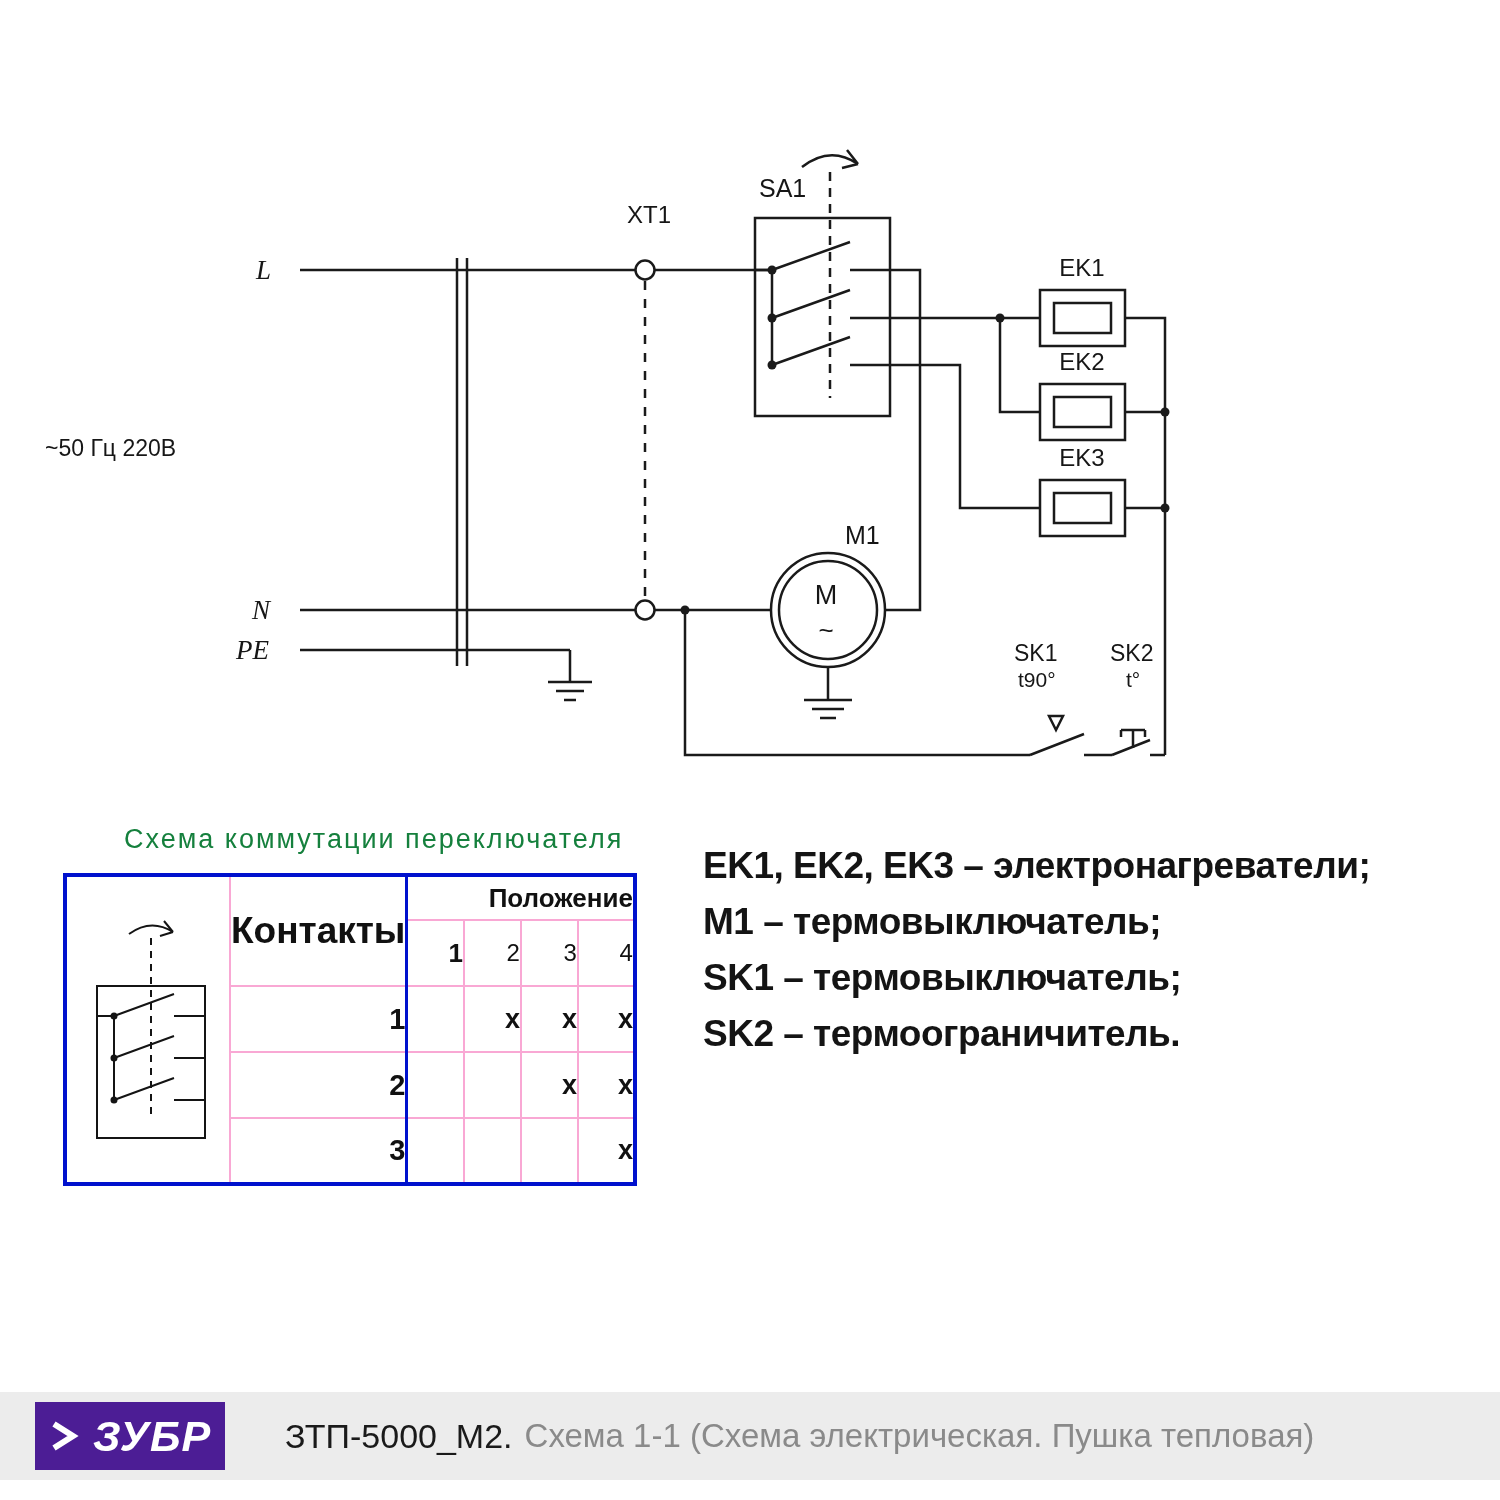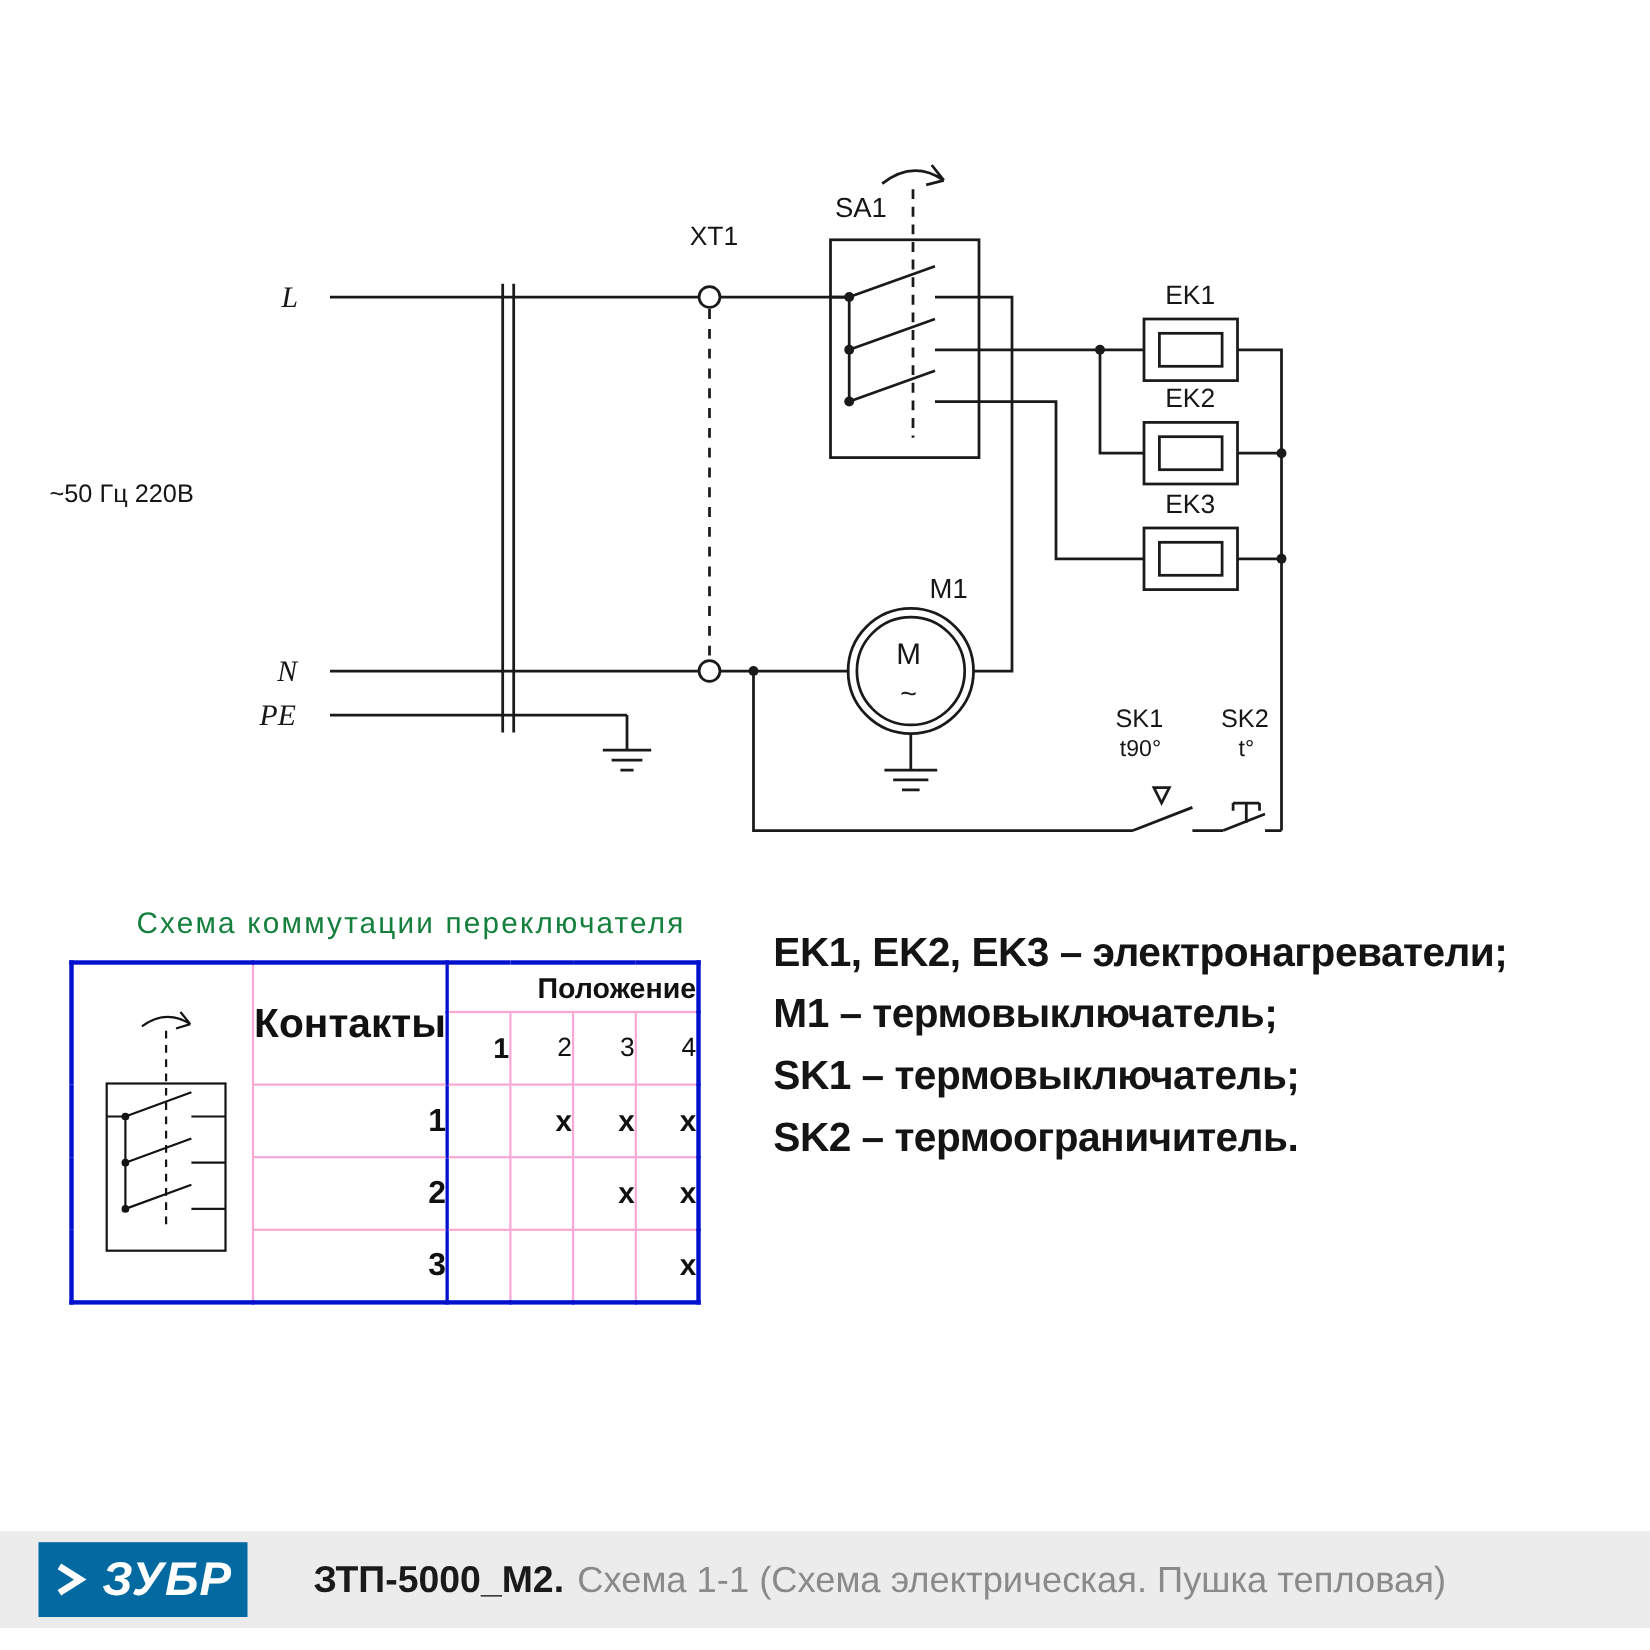--- a/index.html
+++ b/index.html
@@ -37,30 +37,30 @@
   .legend { position:absolute; left:703px; top:838px; width:760px;font-weight:bold; }
   .legend-line { font-size:37px; line-height:56px; color:#141414; letter-spacing:-0.5px; white-space:nowrap; }
 
   
   .footer {
     position:absolute; left:0; top:1392px; width:1500px; height:88px;
     background:#ececec;
   }
   .brand-box {
     position:absolute; left:35px; top:10px; width:190px; height:68px;
-    background:#0369a1; display:flex; align-items:center; justify-content:center; gap:14px;
+    background:#4c1d95; display:flex; align-items:center; justify-content:center; gap:14px;
   }
   .brand-text {
     color:#ffffff; font-weight:bold; font-style:italic; font-size:43px; letter-spacing:1px;
   }
   .footer-line {
     position:absolute; left:285px; top:0; height:88px; display:flex; align-items:center;
     white-space:nowrap;
   }
-  .model { font-weight:bold; color:#1a1a1a; font-size:34px; }
+  .model { font-weight:normal; color:#1a1a1a; font-size:34px; }
   .subtitle { color:#8a8a8a; font-size:33px; margin-left:12px; }
 </style>
 </head>
 <body>
 
 <div class="page">
 
   <svg class="circuit-svg" width="1500" height="810" viewBox="0 0 1500 810">
 
     <g stroke="#1a1a1a" stroke-width="2.5" fill="none">

